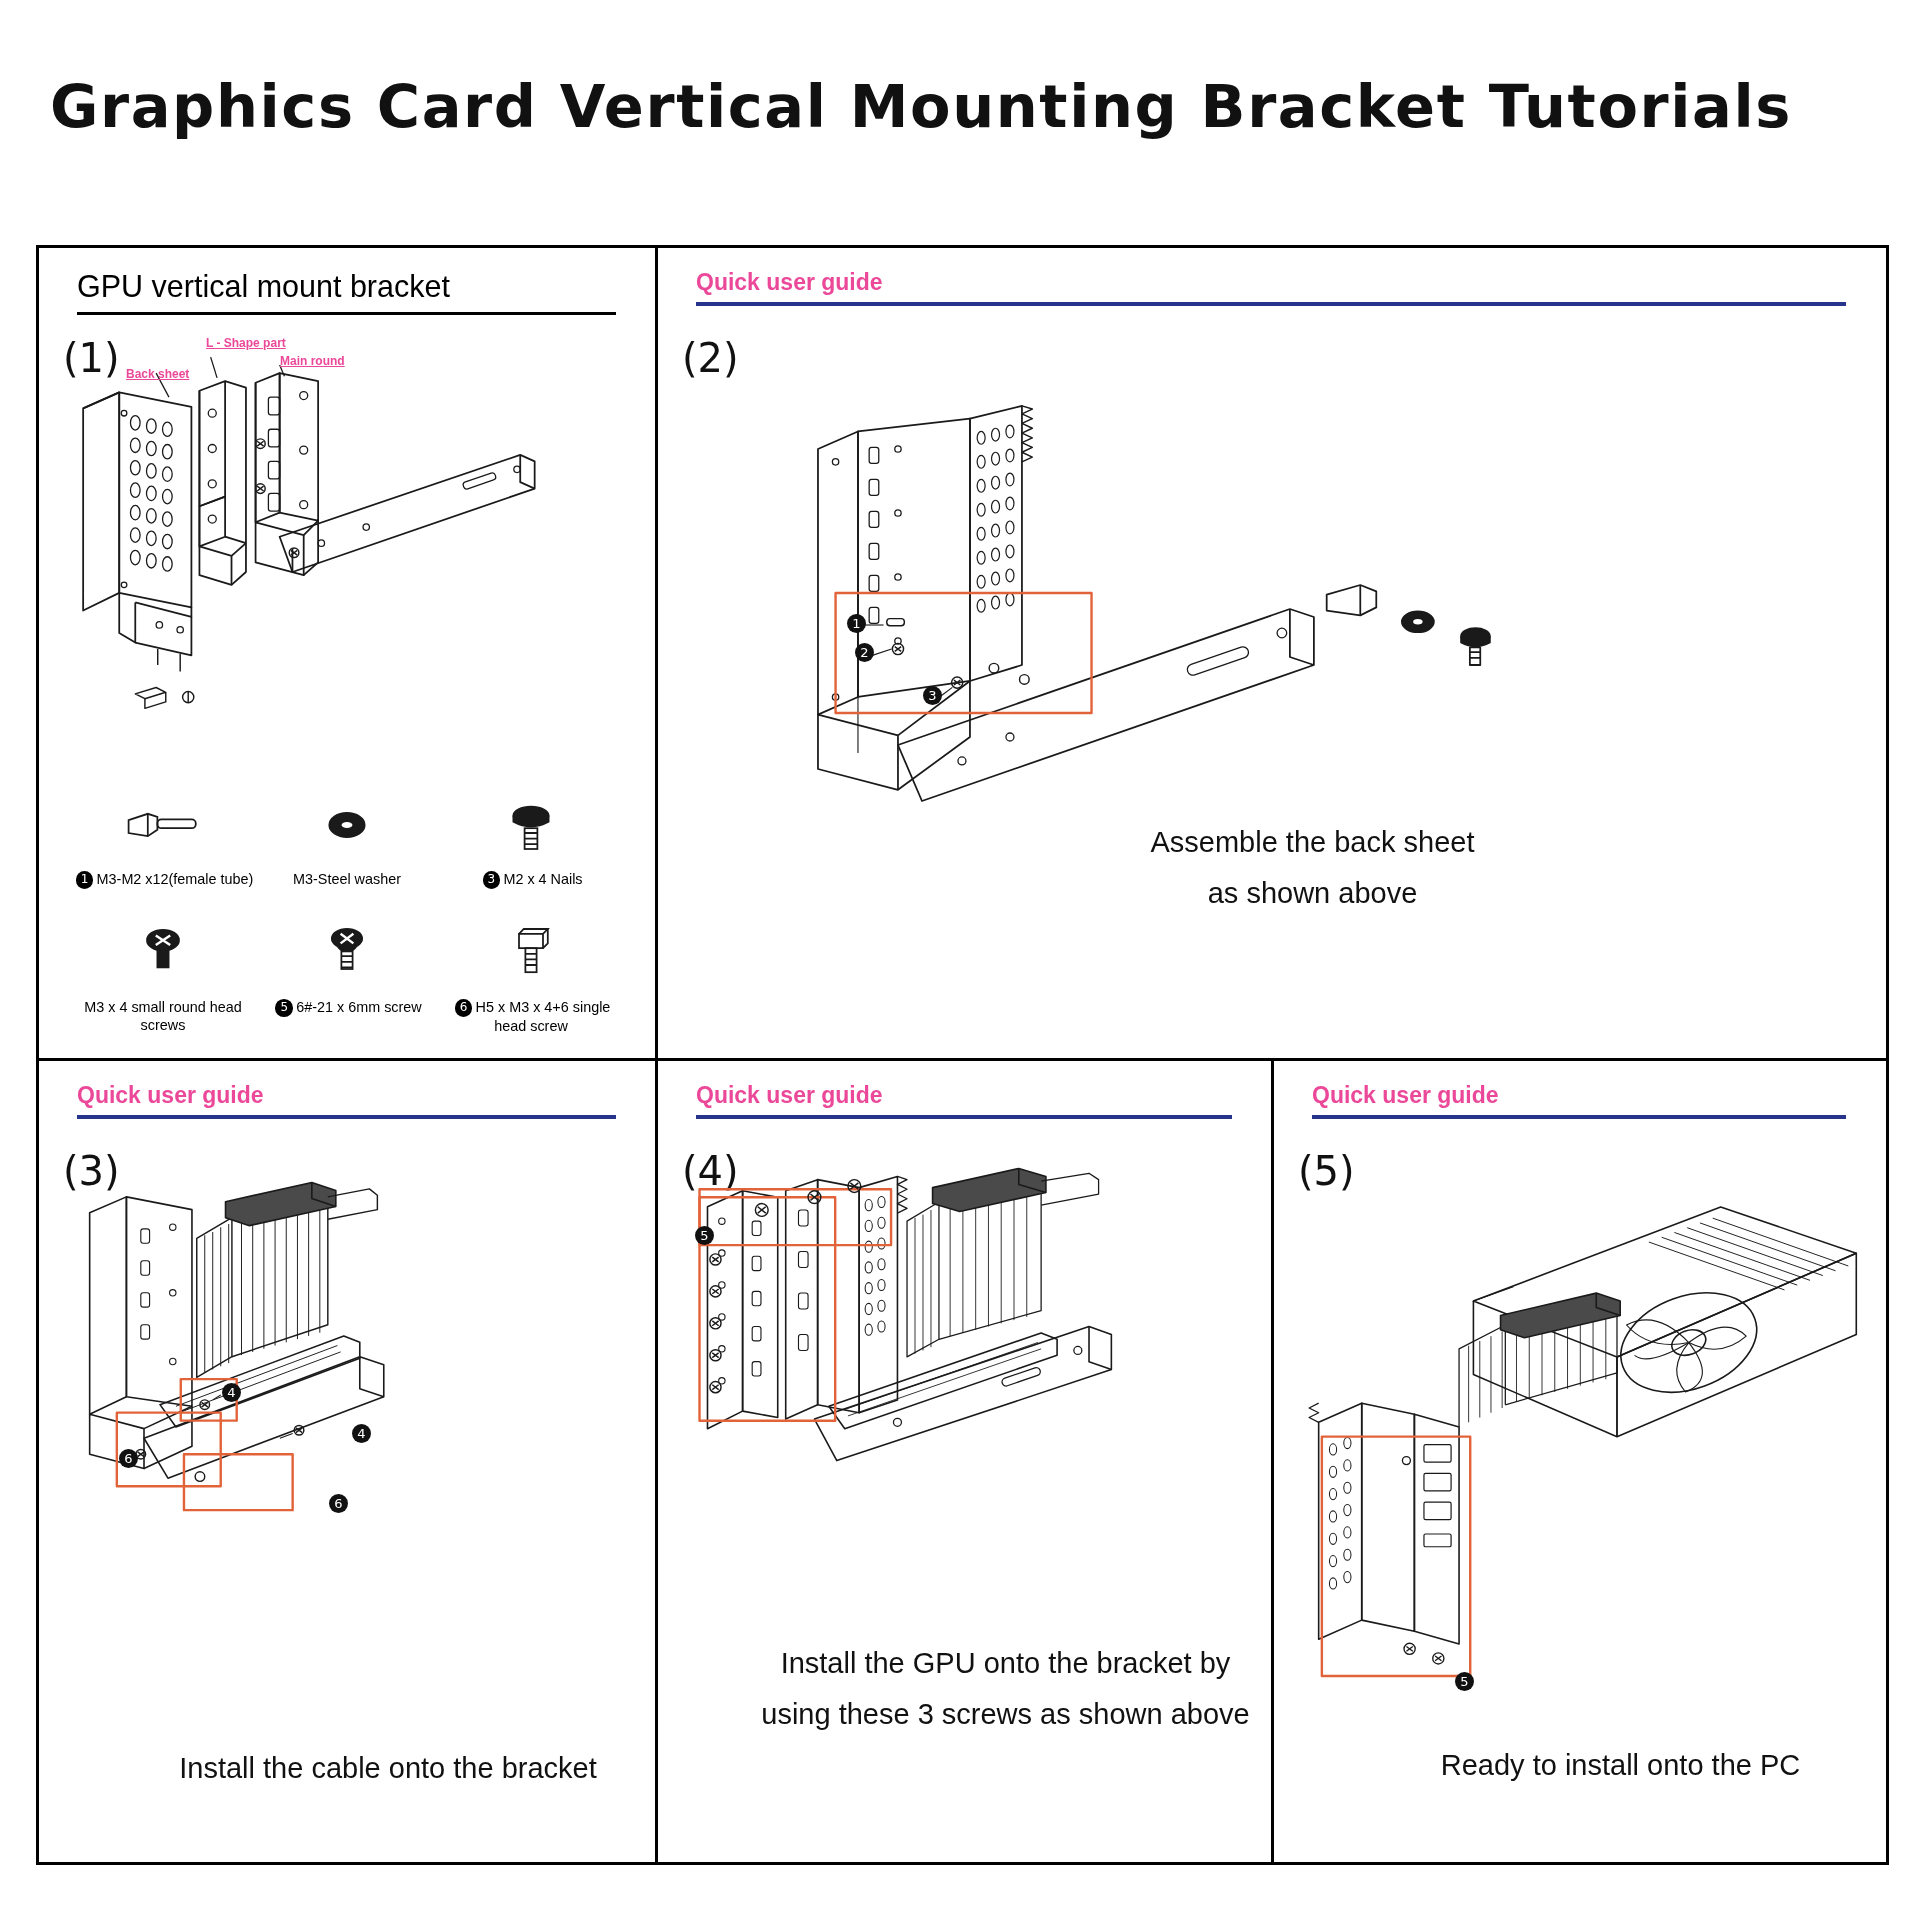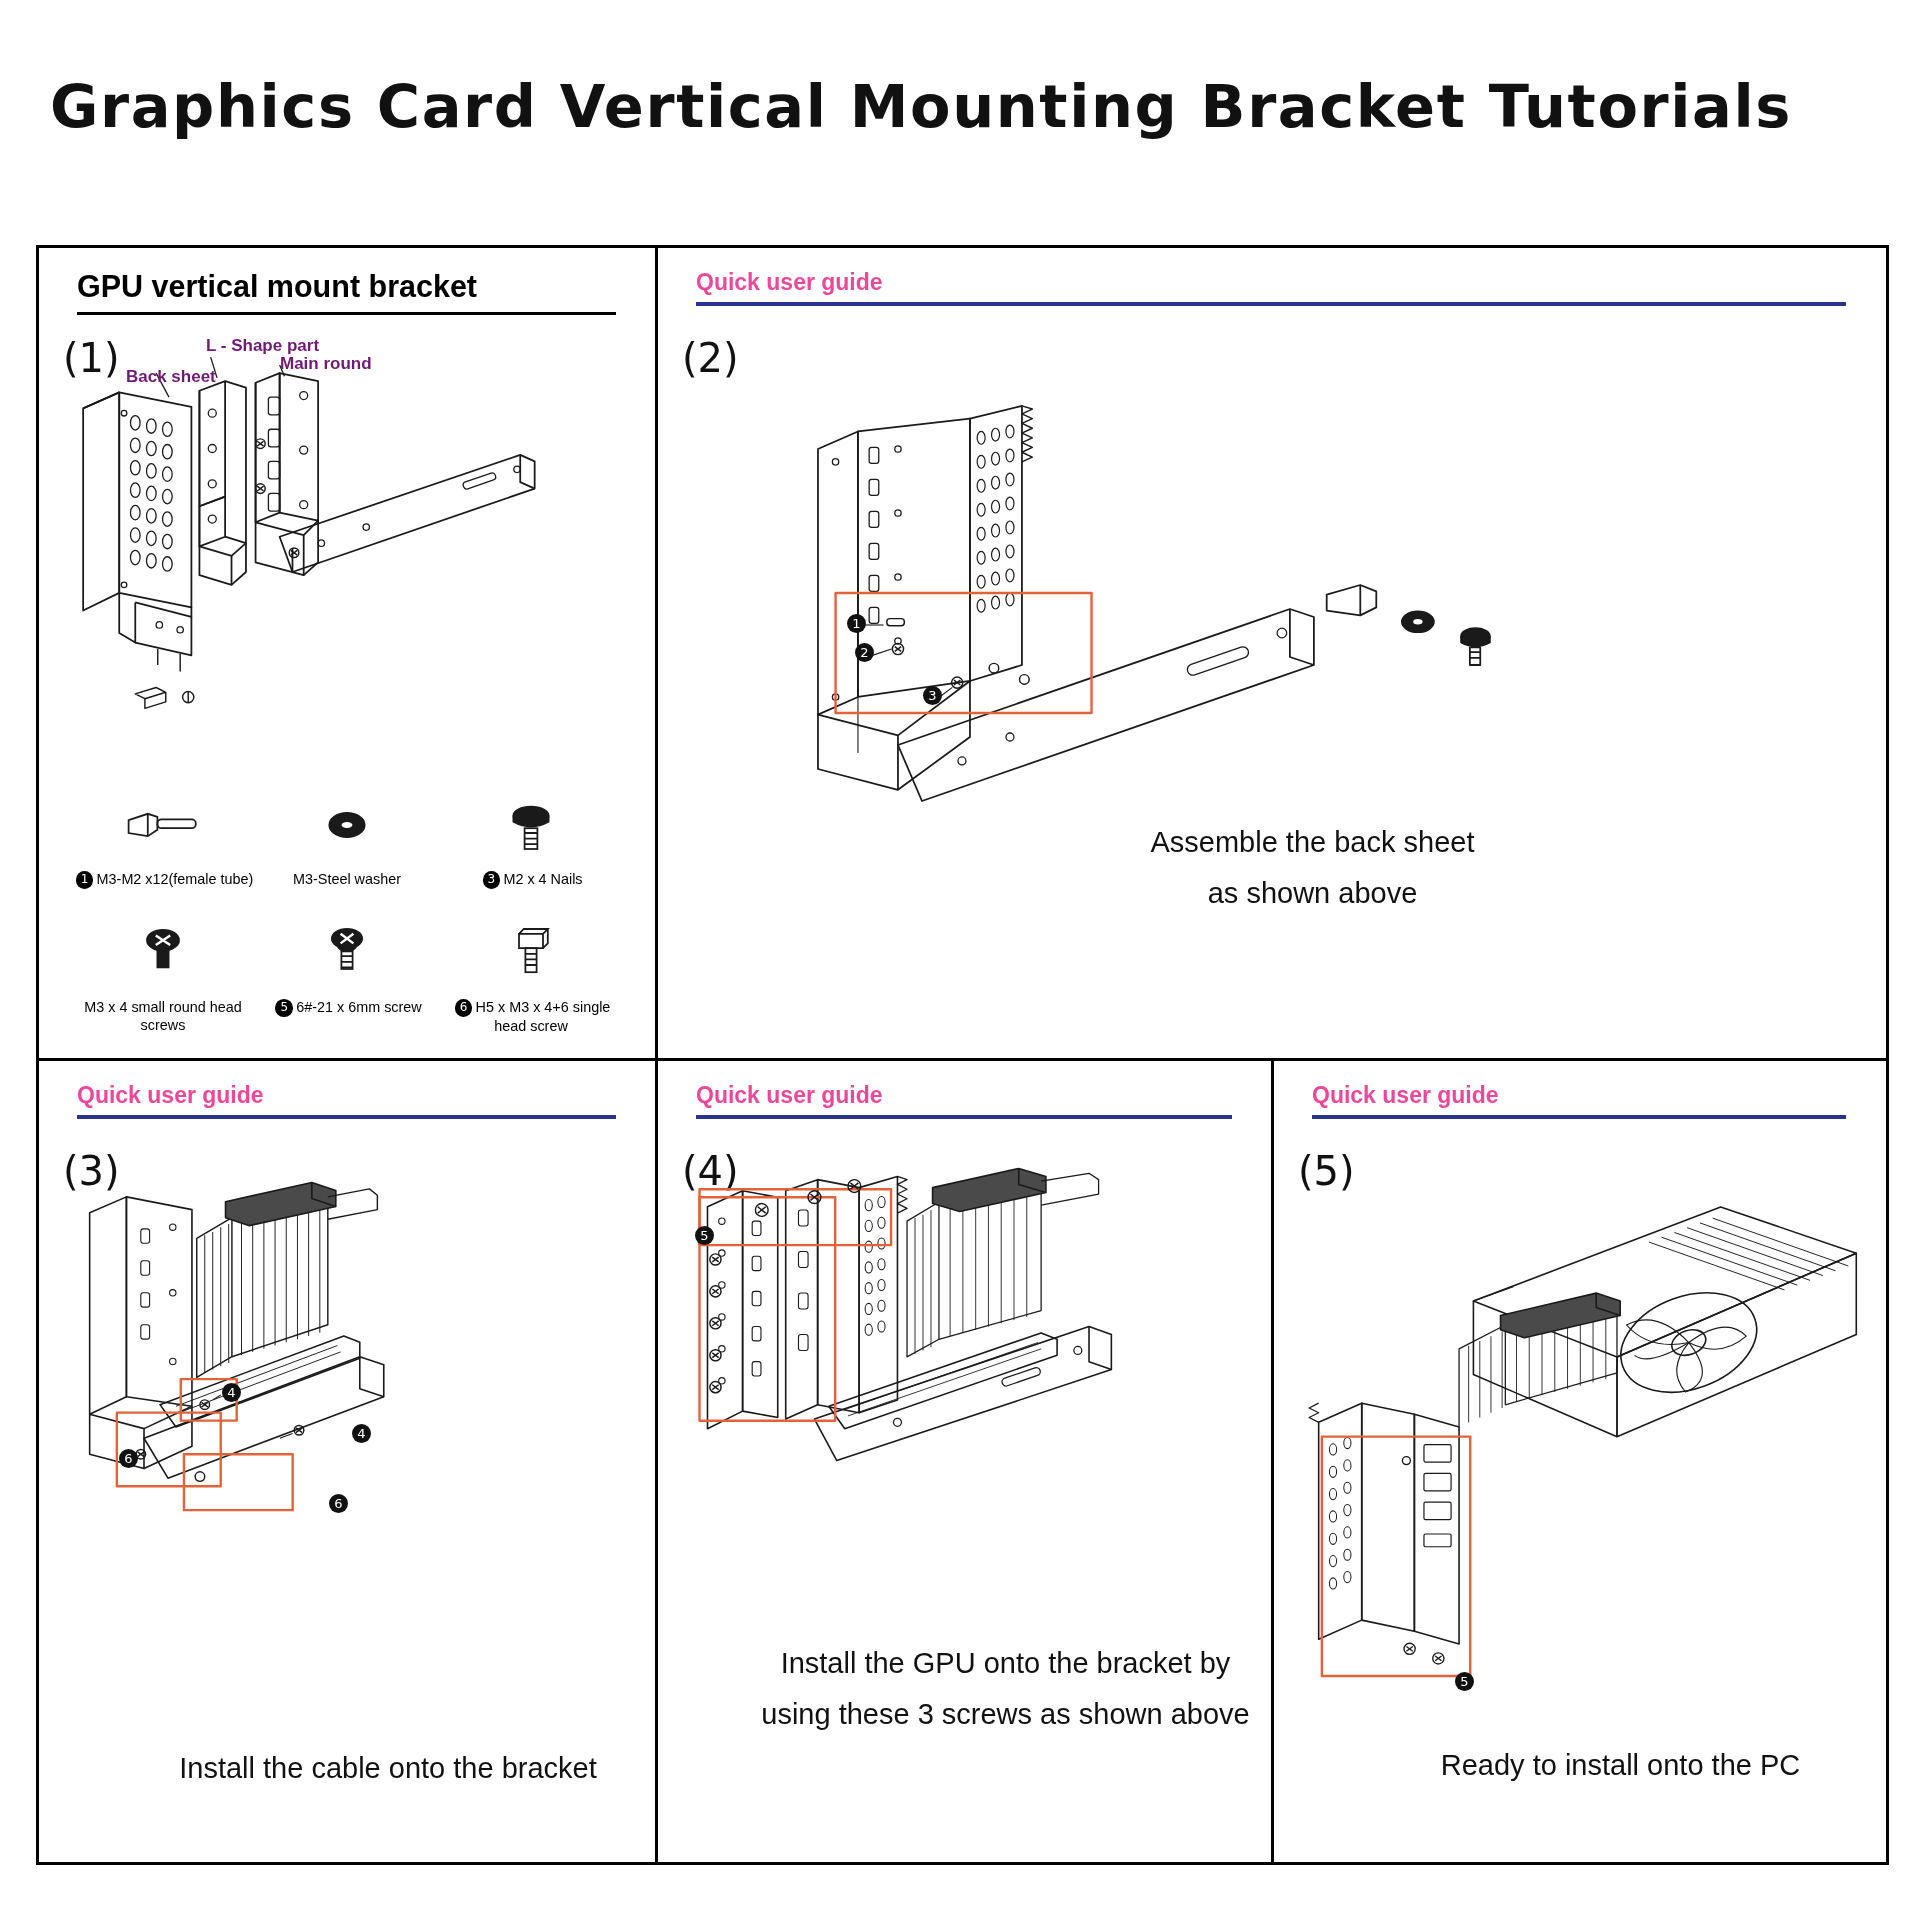--- a/index.html
+++ b/index.html
@@ -24,39 +24,39 @@
   .cell{position:relative; box-sizing:border-box; overflow:hidden;}
   .cell + .cell{border-left:3.2px solid #000;}
 
   .c1{width:616px;}
   .c2{width:1230px;}
   .c3{width:616px;}
   .c4{width:616px;}
   .c5{width:614px;}
 
   .hdr{position:absolute; left:38px; top:21px; width:calc(100% - 77px);}
-  .hdr .t1{font-size:30.5px; font-weight:bold; color:#000; padding-bottom:8px;}
+  .hdr .t1{font-size:30.5px; font-weight:normal; color:#000; padding-bottom:8px;}
   .hdr .t2{font-size:23px; font-weight:bold; color:#ec4899; padding-bottom:6.4px;}
   .hdr .rule{height:3.2px; background:#000;}
   .hdr .rule-blue{height:3.2px; background:#26348c;}
 
   .step-num{
     position:absolute; font-size:40px; color:#111;
     font-family:"DejaVu Sans","Liberation Sans",sans-serif;
   }
 
   .caption{
     position:absolute; left:0; width:100%; text-align:center;
     font-size:29px; line-height:1.75; color:#111;margin-left:41px;
   }
 
   .art{position:absolute; inset:0; pointer-events:none;}
   .art svg{width:100%; height:100%; display:block;}
 
-  .partlabel{position:absolute; font-size:17px; font-weight:bold; color:#701a75;}
+  .partlabel{position:absolute; font-size:12px; font-weight:bold; color:#ec4899;text-decoration:underline;}
 
   .bomwrap{position:absolute; left:32px; top:545px; width:553px;}
   .bomrow{display:flex;}
   .bomitem{width:184px; position:relative; height:128px;}
   .bomicon{position:absolute; left:0; top:0; width:184px; height:74px;}
   .bomtext{
     position:absolute; top:77px; left:0; width:184px;
     font-size:14.4px; line-height:1.25; text-align:center; color:#000;
   }
   .bnum{

